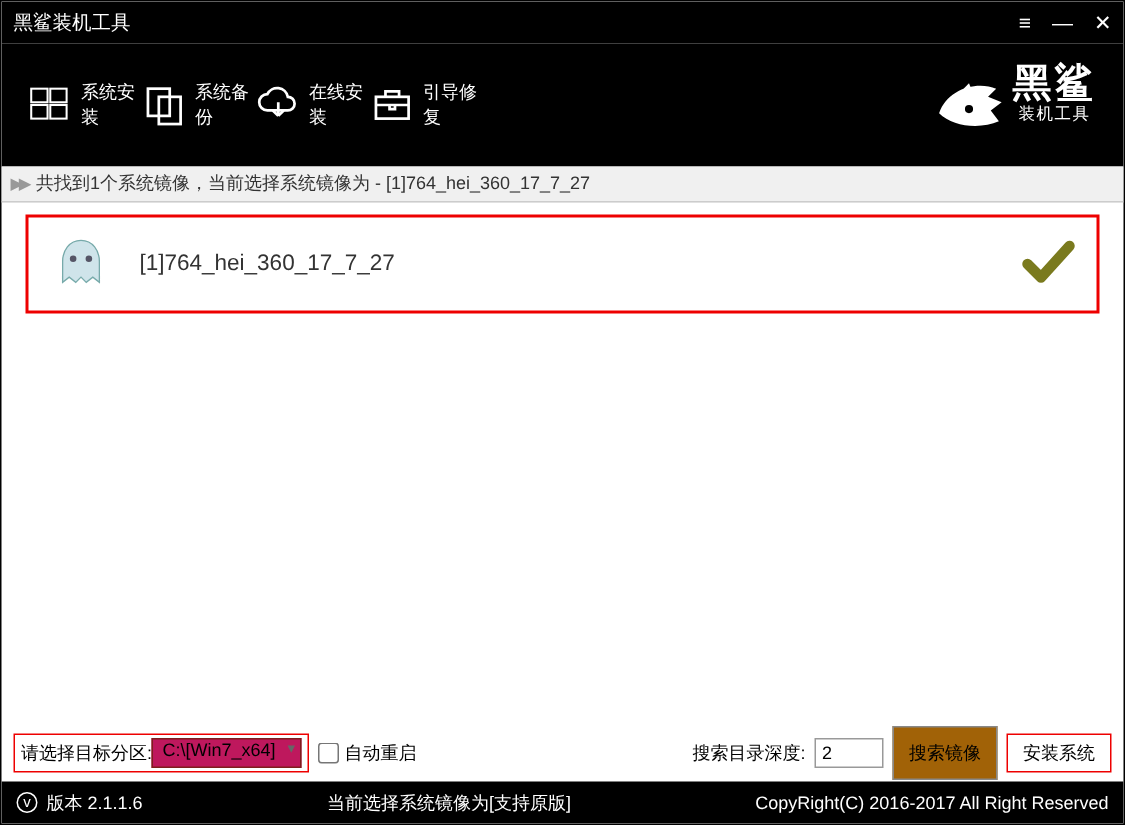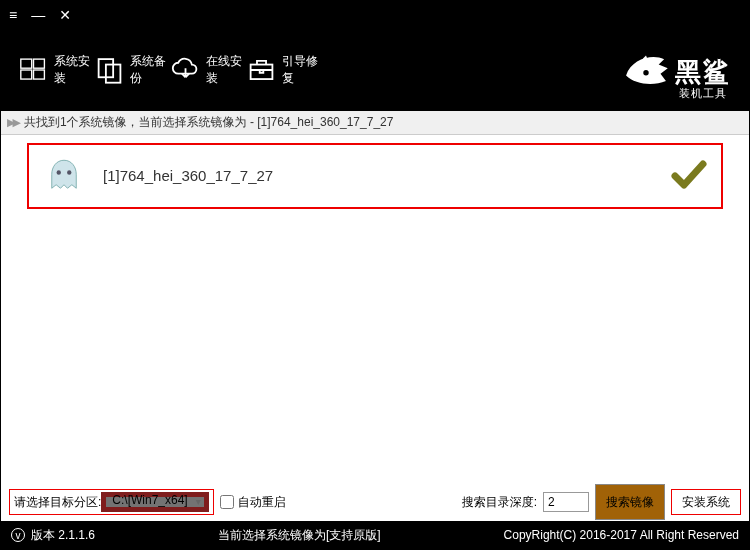--- a/index.html
+++ b/index.html
@@ -4,51 +4,52 @@
 <style>
 *{box-sizing:border-box;margin:0;padding:0;font-family:"Microsoft YaHei",sans-serif}
 body{width:750px;height:550px;background:#fff;overflow:hidden;border:1px solid #000}
 .titlebar{height:28px;background:#000;color:#fff;display:flex;align-items:center;padding:0 8px;font-size:13px}
 .titlebar .title{flex:1}
 .win-controls{display:flex;gap:14px;align-items:center}
 .win-controls span{cursor:pointer;font-size:14px}
 .toolbar{height:82px;background:#000;display:flex;align-items:center;padding:0 18px}
 .tool-item{display:flex;flex-direction:row;align-items:center;color:#fff;font-size:12px;width:76px;cursor:pointer;gap:6px}
 .tool-item svg{width:34px;height:34px}
-.logo-area{margin-left:auto;display:flex;align-items:flex-end;gap:0;color:#fff}
+.logo-area{margin-left:auto;display:flex;align-items:flex-start;gap:0;color:#fff}
 .logo-area svg{width:58px;height:58px}
 .logo-text{display:flex;flex-direction:column;align-items:center;line-height:1.1}
 .logo-text .big{font-size:26px;font-weight:bold;letter-spacing:2px}
 .logo-text .small{font-size:11px;letter-spacing:1px}
 .info-strip{height:24px;background:#f0f0f0;border-bottom:1px solid #ccc;display:flex;align-items:center;padding:0 6px;font-size:12px;color:#333}
 .info-strip .chev{color:#999;font-size:11px;margin-right:6px;letter-spacing:-3px}
-.content{height:348px;padding:8px 26px;overflow:auto}
+.content{height:348px;padding:8px 16px;overflow:auto}
 .image-card{border:2px solid #e00;padding:10px 14px;display:flex;align-items:center;gap:18px;cursor:pointer}
 .ghost-icon{width:42px;height:42px;flex-shrink:0}
 .card-main{flex:1}
 .card-title{font-size:15px;color:#333;margin-bottom:2px}
 .card-path{font-size:12px;color:#aaa}
 .card-meta{font-size:12px;color:#333;line-height:1.7;width:210px}
 .check{width:36px;height:36px;flex-shrink:0}
 .bottom-bar{height:38px;display:flex;align-items:center;padding:0 8px;gap:6px;font-size:12px}
 .red-group{border:1px solid #e00;padding:2px 4px;display:flex;align-items:center;gap:0;height:26px}
-.partition-select{border:5px solid #7f1d1d;background:#737373;height:20px;padding:0 16px 0 6px;font-size:12px;min-width:96px;position:relative;display:inline-flex;align-items:flex-end}
+.partition-select{border:1px solid #7f1d1d;background:#be185d;height:20px;padding:0 16px 0 6px;font-size:12px;min-width:96px;position:relative;display:inline-flex;align-items:flex-start}
 .partition-select::after{content:"▾";position:absolute;right:3px;font-size:10px;color:#666}
 .chk-wrap{display:flex;align-items:center;gap:4px;margin-right:auto}
 .chk-wrap input{width:14px;height:14px}
 .depth-input{width:46px;height:20px;border:1px solid #999;padding:0 4px;font-size:12px}
 .btn{border:1px solid #888;background:#a16207;height:24px;padding:17px 10px;font-size:12px;cursor:pointer;display:inline-flex;align-items:center}
 .status-bar{height:28px;background:#000;color:#fff;display:flex;align-items:center;padding:0 10px;font-size:12px}
 .status-bar .ver-icon{width:14px;height:14px;border:1px solid #fff;border-radius:50%;display:inline-flex;align-items:center;justify-content:center;font-size:10px;margin-right:6px}
 .status-bar .mid{flex:1;text-align:center}
 </style>
 </head>
 <body>
 
 <div class="titlebar">
+  <span class="title">黑鲨装机工具</span>
   <div class="win-controls">
     <span>≡</span>
     <span>—</span>
     <span>✕</span>
   </div>
 </div>
 
 <div class="toolbar">
   <div class="tool-item">
     <svg viewBox="0 0 32 32" fill="none" stroke="#fff" stroke-width="1.5">

